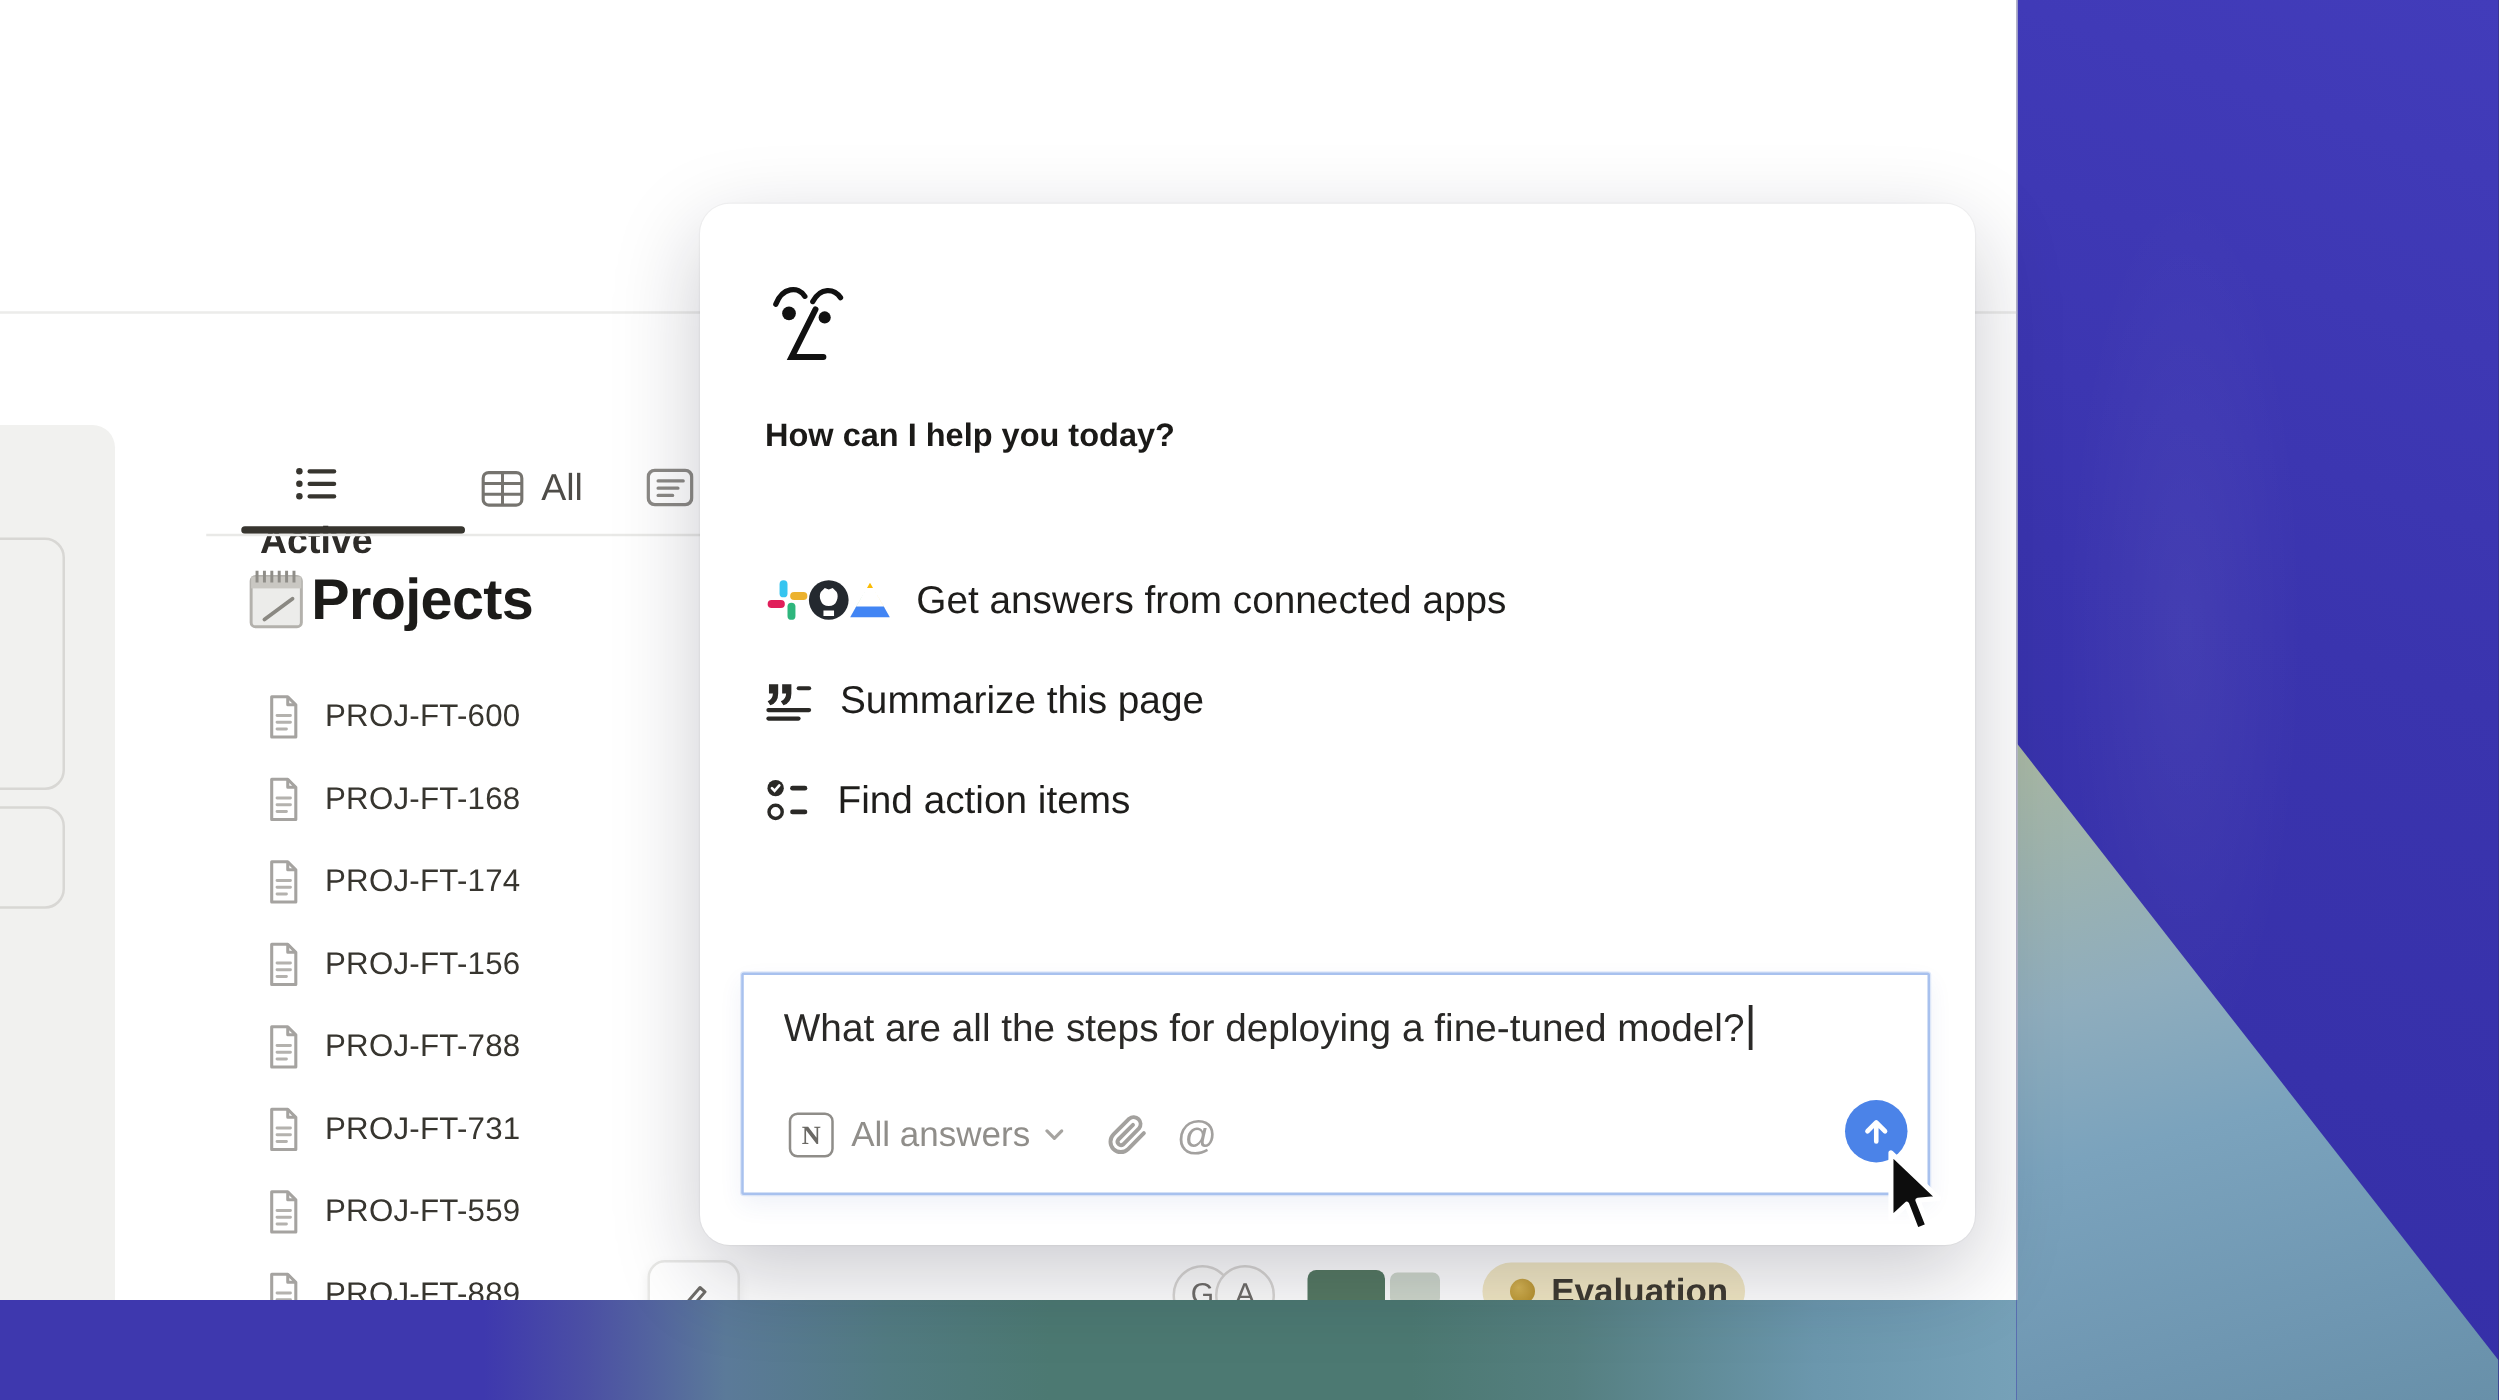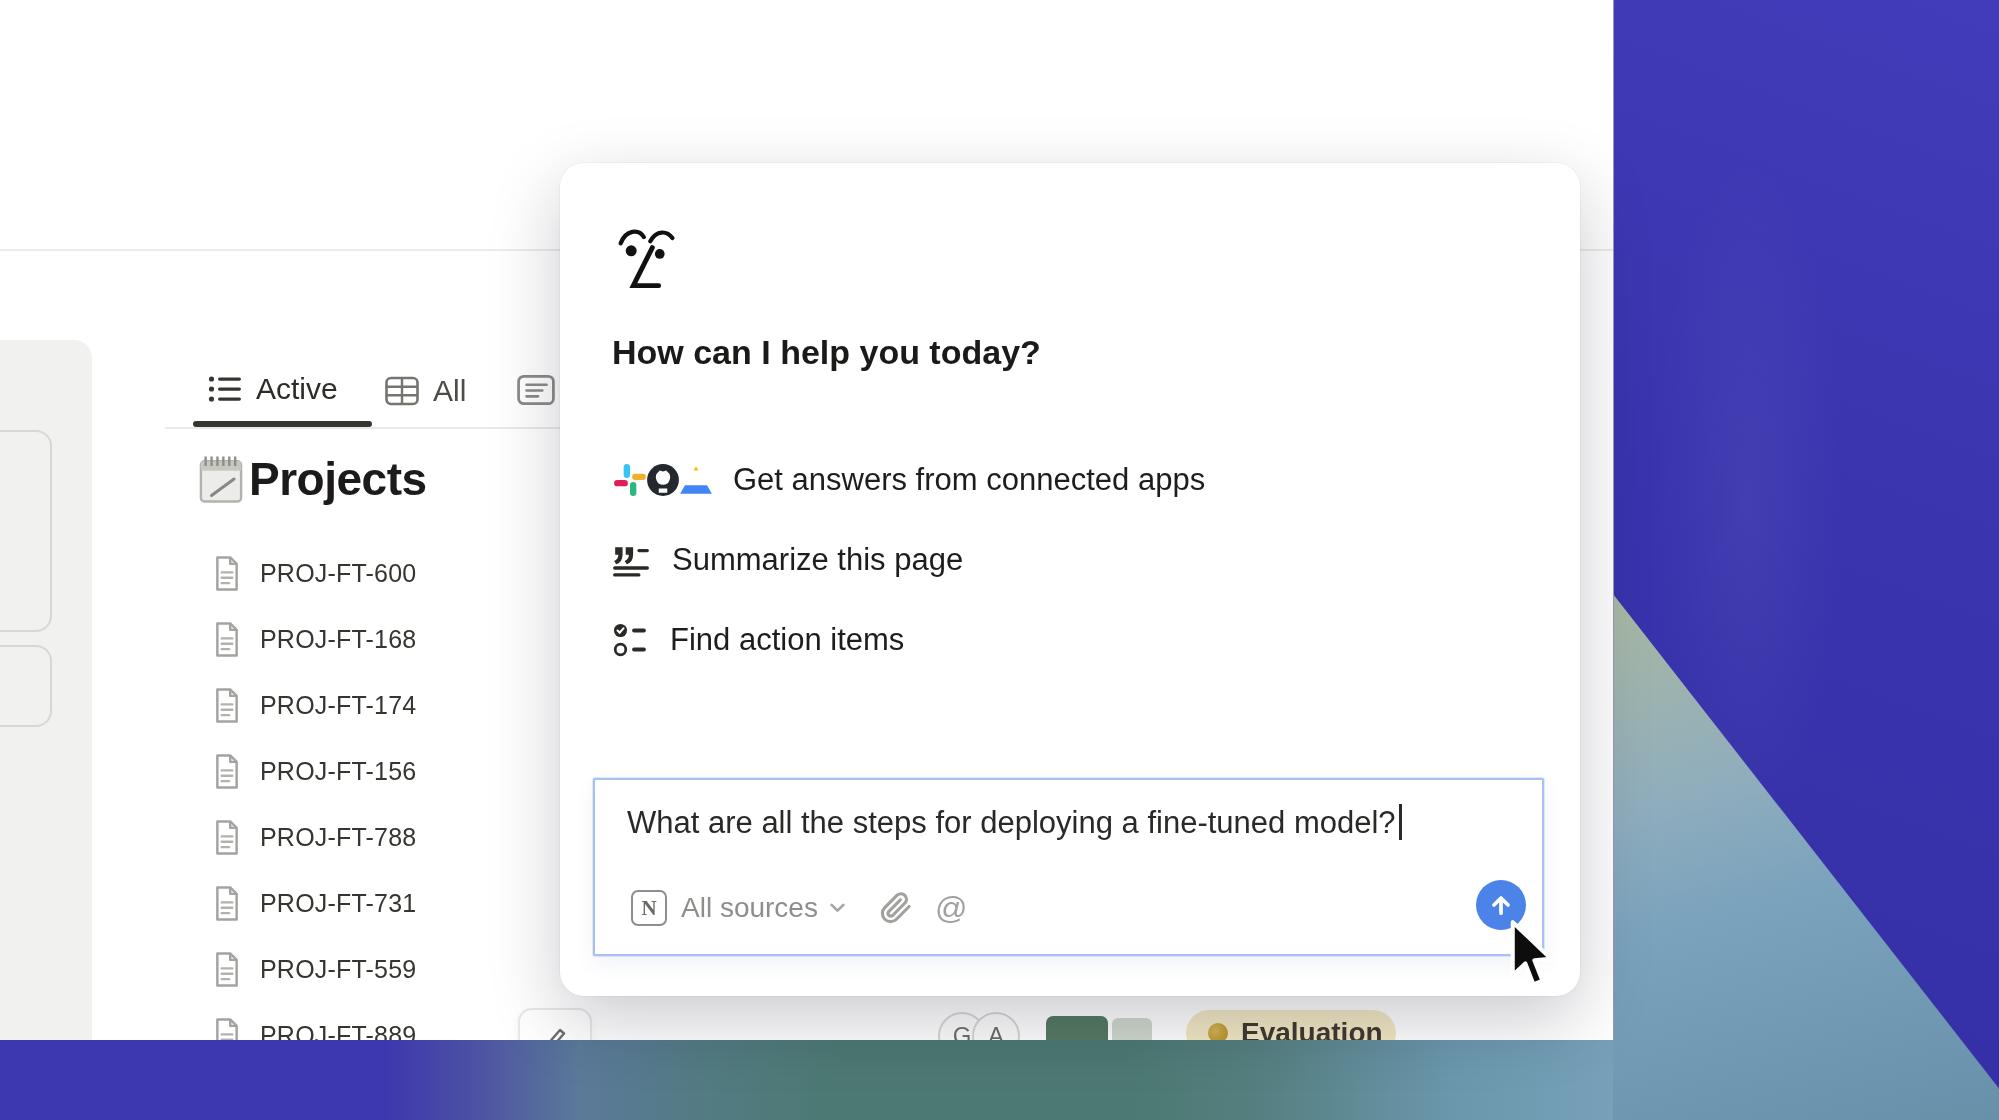--- a/index.html
+++ b/index.html
@@ -24,38 +24,38 @@
   .hdiv{position:absolute;left:0;top:249px;width:1613px;height:2px;background:#ececea;}
 
   .lpanel{position:absolute;left:0;top:340px;width:92px;height:700px;background:#f1f1ef;
           border-top-right-radius:18px;}
   .pcard{position:absolute;left:-36px;width:84px;border:2px solid #d8d7d4;border-radius:16px;}
   .pcard.c1{top:90px;height:198px;}
   .pcard.c2{top:305px;height:78px;}
 
   
   .tab{position:absolute;display:flex;align-items:center;gap:14px;font-size:30px;cursor:default;}
-  .tab-active{left:208px;top:372px;color:#2e2c29;font-weight:400;}
+  .tab-active{left:208px;top:372px;color:#2e2c29;font-weight:700;flex-direction:column;}
   .tab-all{left:385px;top:374px;color:#4e4c48;font-weight:500;}
   .tab-feed{left:517px;top:374px;}
   .tab-underline{position:absolute;left:193px;top:421px;width:179px;height:6px;border-radius:3px;background:#37352f;}
   .tab-divider{position:absolute;left:165px;top:427px;width:397px;height:2px;background:#e9e9e7;}
 
   
   .ptitle{position:absolute;left:197px;top:452px;display:flex;align-items:center;gap:4px;}
   .ptitle .txt{font-size:46px;font-weight:700;color:#1c1b19;letter-spacing:-.5px;}
   .prow{position:absolute;left:212px;display:flex;align-items:center;gap:18px;height:44px;}
   .prow .lbl{font-size:25px;font-weight:500;color:#37352f;letter-spacing:.2px;}
 
   
   .dialog{position:absolute;left:560px;top:163px;width:1020px;height:833px;background:#fff;
     border-radius:24px;z-index:50;
     box-shadow:0 0 0 1px rgba(0,0,0,.03),0 24px 70px rgba(20,20,40,.22);}
   .face{position:absolute;left:52px;top:55px;}
-  .dheading{position:absolute;left:52px;top:170px;font-size:34px;font-weight:700;color:#1b1a18;}
+  .dheading{position:absolute;left:52px;top:170px;font-size:26px;font-weight:700;color:#1b1a18;}
   .act{position:absolute;left:52px;height:64px;display:flex;align-items:center;}
   .act .cluster{display:flex;align-items:center;}
   .act .cluster svg{margin-right:-3px;}
   .act .albl{font-size:31px;font-weight:500;color:#1e1d1b;margin-left:22px;}
 
   .ibox{position:absolute;left:33px;top:615px;width:947px;height:174px;border-radius:2px;
     border:2.5px solid #a8c1ee;background:#fff;
     box-shadow:0 0 0 1px rgba(160,190,240,.30),0 8px 20px rgba(40,70,160,.07);}
   .ival{position:absolute;left:32px;top:24px;font-size:31px;color:#2a2927;white-space:nowrap;}
   .caret{display:inline-block;width:3px;height:36px;background:#2a2927;margin-left:3px;vertical-align:-7px;}
@@ -318,21 +318,21 @@
       <svg width="36" height="38">
           <use href="#i-check"></use>
         </svg>
       <span class="albl">Find action items</span>
     </div>
 
     <div class="ibox">
       <div class="ival"><span>What are all the steps for deploying a fine-tuned model?</span><span class="caret"></span></div>
       <div class="itools">
         <span class="nlogo">N</span>
-        <span class="srclbl">All sources</span>
+        <span class="srclbl">All answers</span>
         <svg class="chev" width="15" height="10">
             <use href="#i-chevdown"></use>
           </svg>
         <svg class="clip" width="36" height="36">
             <use href="#i-clip"></use>
           </svg>
         <span class="at">@</span>
       </div>
       <button class="send" style="background:#4b83e8">
         <svg width="26" height="26">

